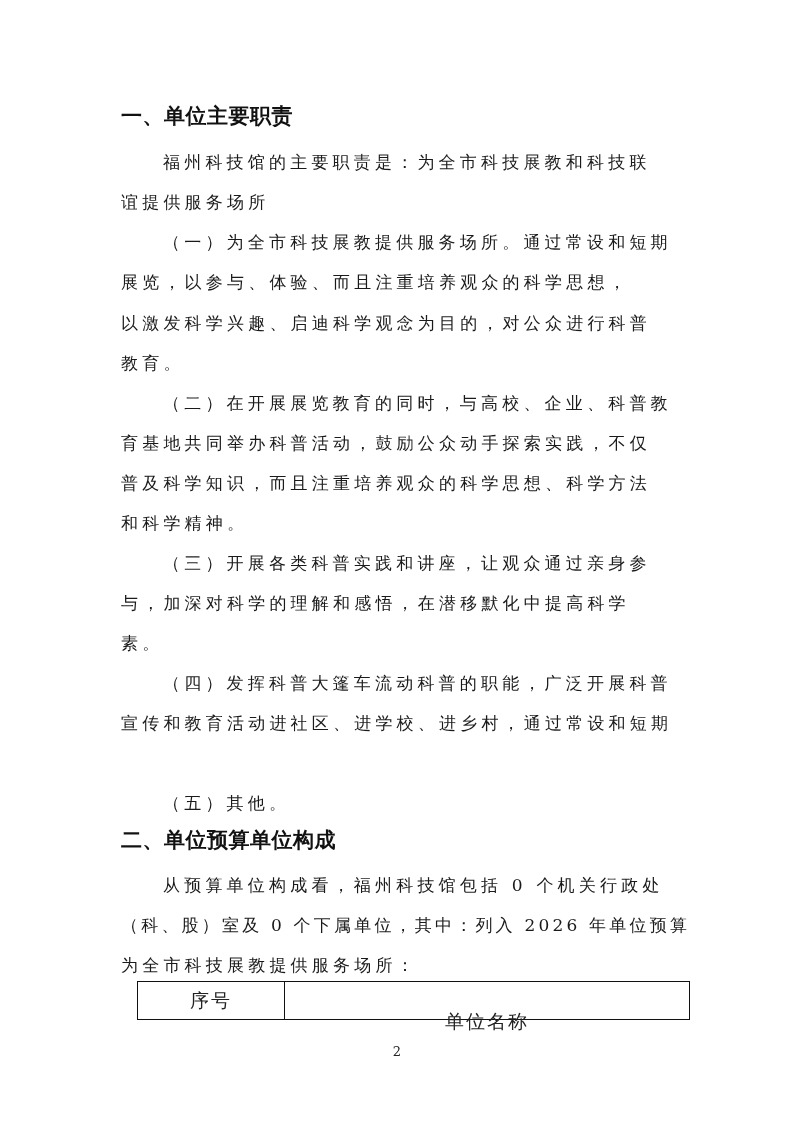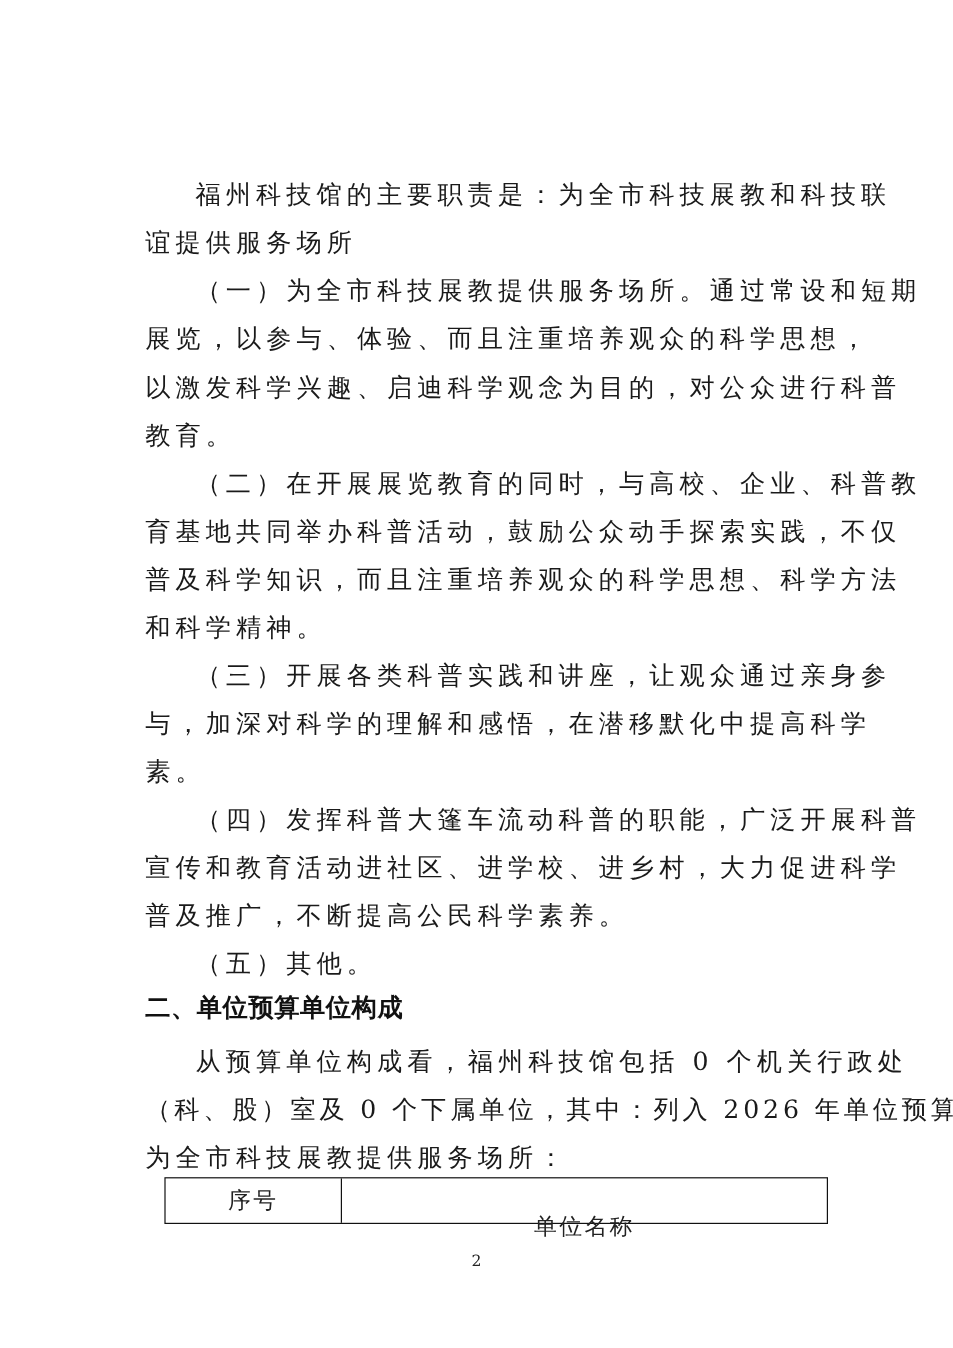--- a/index.html
+++ b/index.html
@@ -1,57 +1,57 @@
 <!DOCTYPE html>
 <html><head>
   <meta charset="utf-8">
   <style>
     html, body { margin: 0; padding: 0; background: #ffffff; }
     body { width: 794px; height: 1123px; position: relative; overflow: hidden;
            font-family: "DejaVu Serif", "Liberation Serif", serif; color: #1a1a1a; }
     .page { position: absolute; left: 0; top: 0; width: 794px; height: 1123px; }
-    .line { position: absolute; left: 121px; width: 560px; font-size: 21px;
+    .line { position: absolute; left: 121px; width: 560px; font-size: 17px;
             white-space: nowrap; letter-spacing: 4.2px; line-height: 28px; }
     .indent { left: 163px; }
     .heading { font-family: "DejaVu Sans", "Liberation Sans", sans-serif; font-weight: bold;
                letter-spacing: 0.5px; font-size: 21px; color: #111; }
     .table { position: absolute; left: 137px; top: 981px; width: 553px; height: 39px;
              border: 1.5px solid #111; box-sizing: border-box; display: flex; }
     .cell { display: flex; align-items: center; justify-content: center; font-size: 19px;
             letter-spacing: 2px; color: #222; }
     .cell.seq { width: 146px; border-right: 1.5px solid #111; }
     .cell.name { flex: 1; margin-top: 40px; }
     .pagenum { position: absolute; left: 0; width: 794px; top: 1044px; text-align: center;
                font-size: 13px; color: #222; }
   </style>
 </head>
 <body>
 
 <div class="page">
+  <div class="line heading" style="top:102px">一、单位主要职责</div>
 
   <div class="line indent" style="top:148px">福州科技馆的主要职责是：为全市科技展教和科技联</div>
   <div class="line" style="top:188px">谊提供服务场所</div>
 
   <div class="line indent" style="top:228px">（一）为全市科技展教提供服务场所。通过常设和短期</div>
   <div class="line" style="top:268px">展览，以参与、体验、而且注重培养观众的科学思想，</div>
   <div class="line" style="top:309px">以激发科学兴趣、启迪科学观念为目的，对公众进行科普</div>
   <div class="line" style="top:349px">教育。</div>
 
   <div class="line indent" style="top:389px">（二）在开展展览教育的同时，与高校、企业、科普教</div>
   <div class="line" style="top:429px">育基地共同举办科普活动，鼓励公众动手探索实践，不仅</div>
   <div class="line" style="top:469px">普及科学知识，而且注重培养观众的科学思想、科学方法</div>
   <div class="line" style="top:509px">和科学精神。</div>
 
   <div class="line indent" style="top:549px">（三）开展各类科普实践和讲座，让观众通过亲身参</div>
   <div class="line" style="top:589px">与，加深对科学的理解和感悟，在潜移默化中提高科学</div>
   <div class="line" style="top:629px">素。</div>
 
   <div class="line indent" style="top:669px">（四）发挥科普大篷车流动科普的职能，广泛开展科普</div>
-  <div class="line" style="top:709px">宣传和教育活动进社区、进学校、进乡村，大力促进科学</div>
-  <div class="line" style="top:749px">普及推广，不断提高公民科学素养。</div>
+  <div class="line" style="top:709px">宣传和教育活动进社区、进学校、进乡村，通过常设和短期</div>
 
   <div class="line indent" style="top:789px">（五）其他。</div>
 
   <div class="line heading" style="top:826px">二、单位预算单位构成</div>
 
   <div class="line indent" style="top:871px">从预算单位构成看，福州科技馆包括 0 个机关行政处</div>
   <div class="line" style="top:911px; letter-spacing:3.2px">（科、股）室及 0 个下属单位，其中：列入 2026 年单位预算</div>
   <div class="line" style="top:951px">为全市科技展教提供服务场所：</div>
 
   <div class="table">

